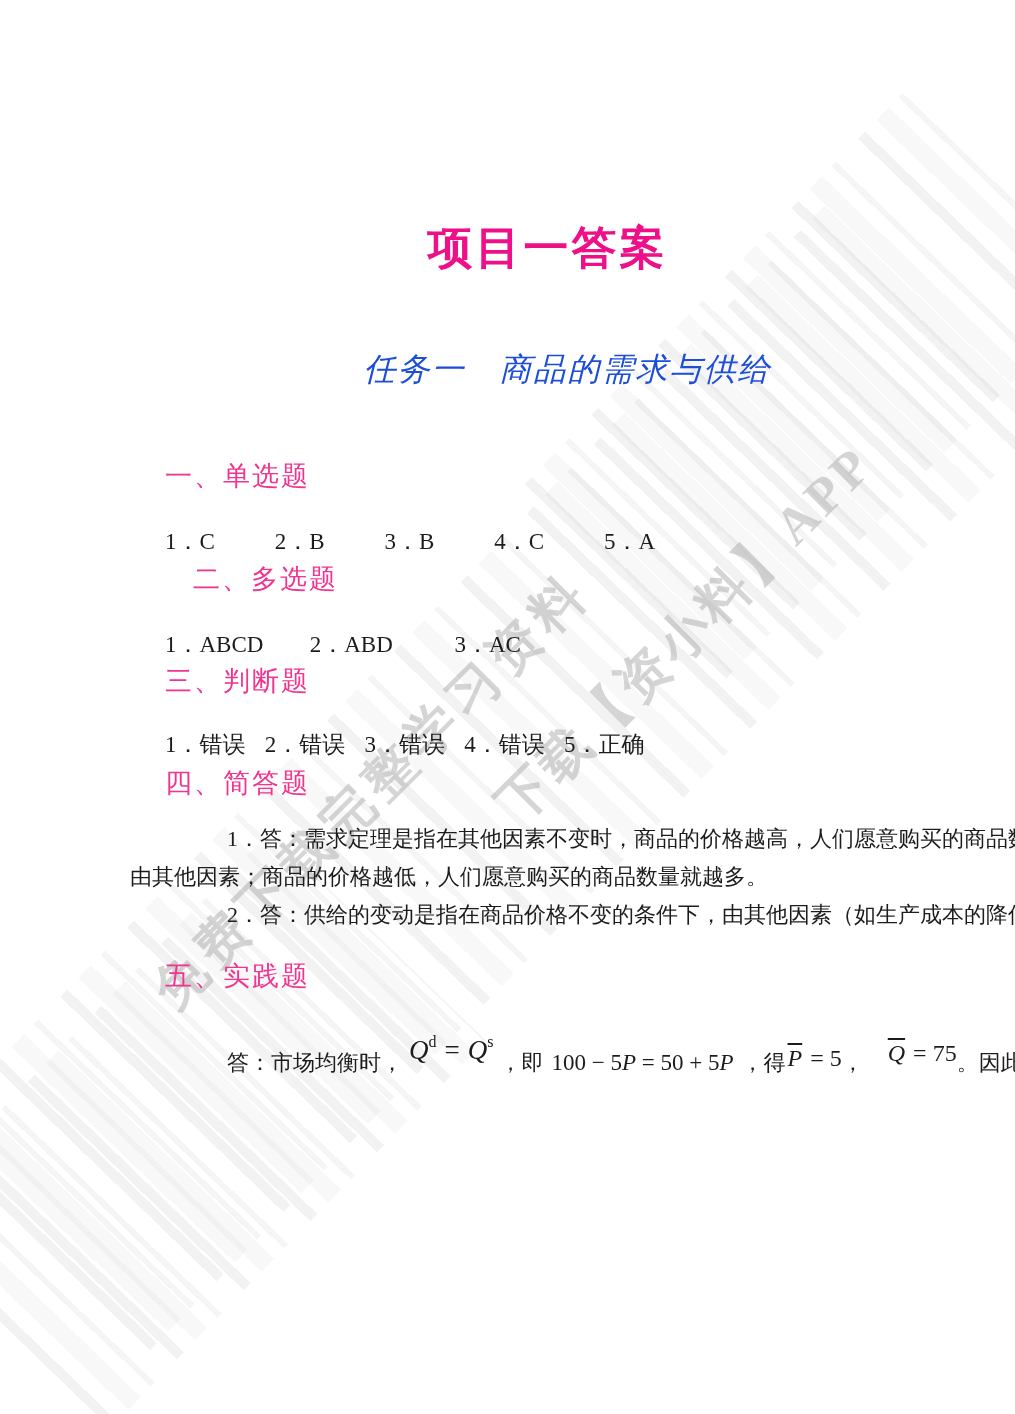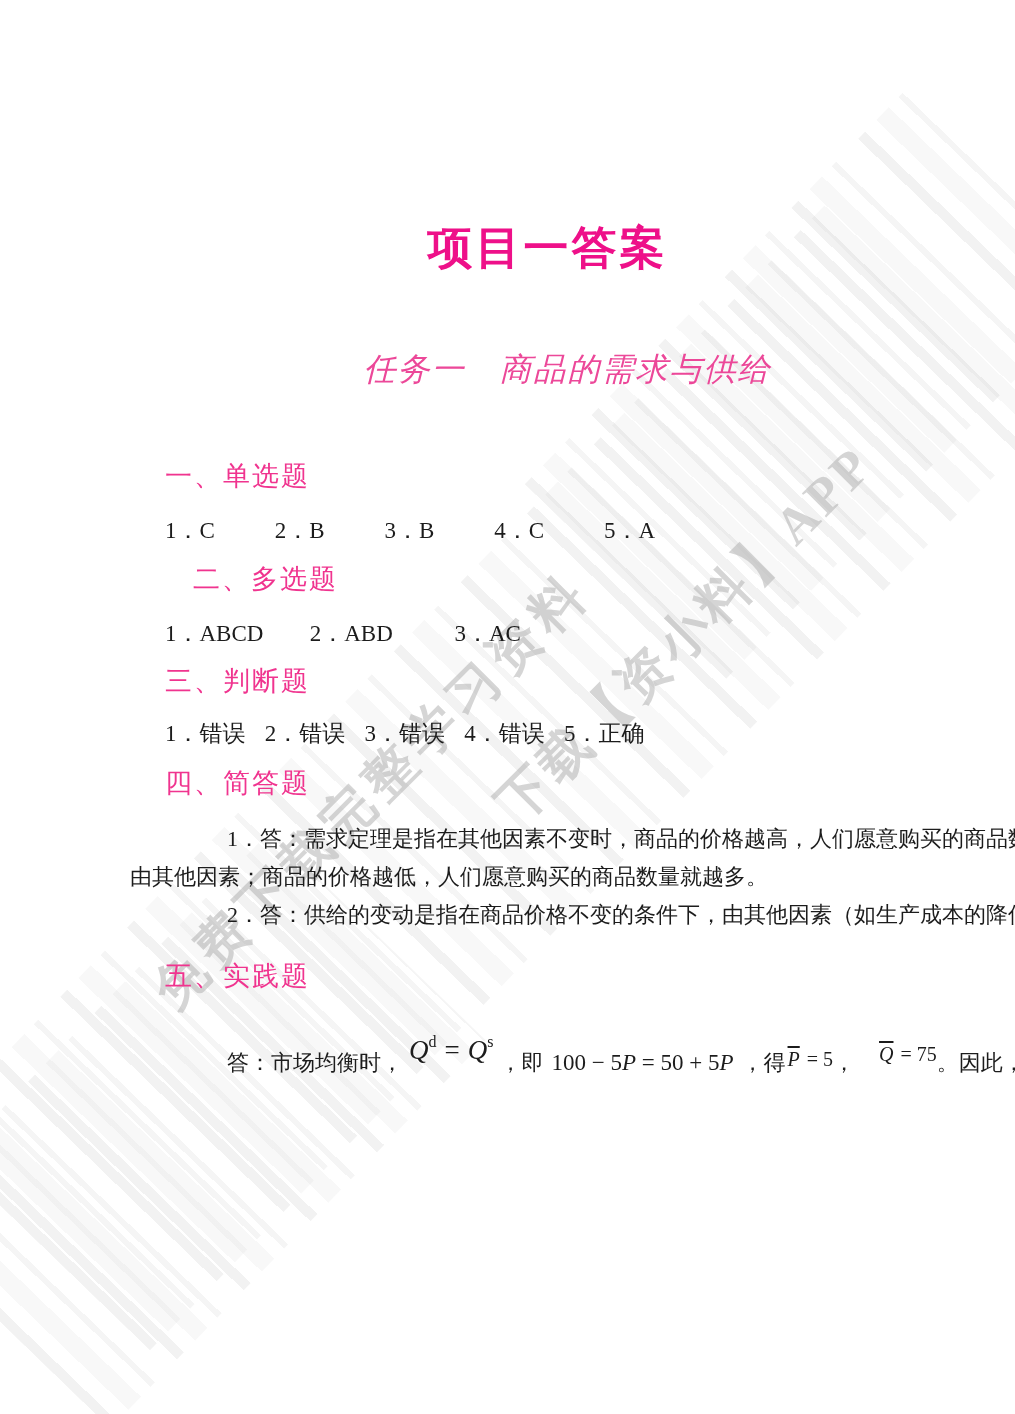--- a/index.html
+++ b/index.html
@@ -60,38 +60,38 @@
   }
   .subtitle{
     position:absolute;top:348px;left:0;width:100%;
     margin:0;padding-left:120px;box-sizing:border-box;
     text-align:center;
     font-family:"Liberation Serif","DejaVu Serif",serif;
     font-style:italic;
     font-weight:normal;
     font-size:32px;
     letter-spacing:2px;
-    color:#ec4899;
+    color:#1d4ed8;
   }
   .sec-h{
     position:absolute;left:165px;
     font-family:"Liberation Sans","DejaVu Sans",sans-serif;
     font-weight:500;
     font-size:27px;
     letter-spacing:2px;
     color:var(--heading-color);
   }
   .h1{top:458px;} .h2{top:561px;margin-left:28px;} .h3{top:663px;} .h4{top:765px;} .h5{top:958px;}
   .ans-row{
     position:absolute;left:165px;width:800px;
     font-size:23px;
     white-space:nowrap;
   }
   .row1{top:515px;} .row2{top:618px;} .row3{top:718px;}
-  .ans-row .it{display:inline-block;}
+  .ans-row .it{display:inline-block;margin-top:11px;}
   .row1 .it{width:104px;}
   .row2 .it{width:139px;}
   .row3 .it{width:94px;}
   .ans-row .it:last-child{width:auto;}
   .paras{
     position:absolute;left:130px;top:820px;width:800px;
     font-size:22px;line-height:38px;
   }
   .pl{white-space:nowrap;}
   .pl.ind{padding-left:97px;}
@@ -105,21 +105,21 @@
     font-family:"Liberation Serif","DejaVu Serif",serif;
     font-size:27px;
     margin:0 6px;
     white-space:nowrap;
   }
   .fgroup i{font-style:italic;}
   .fgroup sup{font-size:16px;position:relative;top:-2px;}
   .fgroup .feq{margin:0 8px;font-style:normal;}
   .eqtxt{font-size:23px;margin:0 8px;}
   .eqtxt i{font-style:italic;}
-  .bargrp{font-size:20px;white-space:nowrap;}
+  .bargrp{font-size:24px;white-space:nowrap;}
   .bargrp .bar{font-style:italic;text-decoration:overline;padding:0 2px;}
   .r4{position:relative;top:-4px;}
   .r8{position:relative;top:-9px;margin-left:22px;}
 </style>
 </head>
 <body>
 
 <div class="page">
 
   <div>

